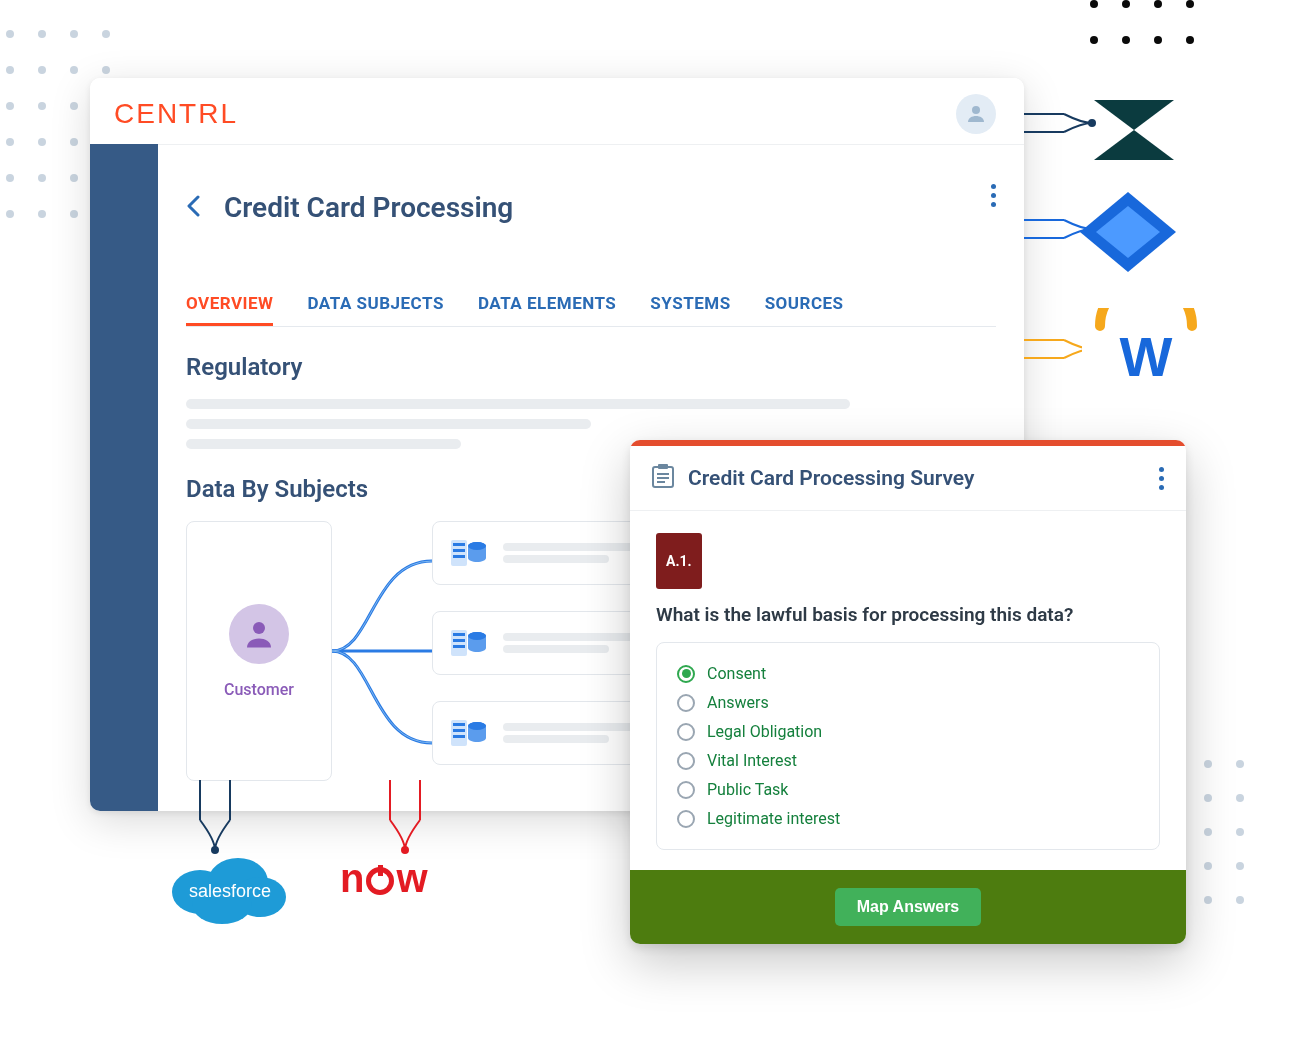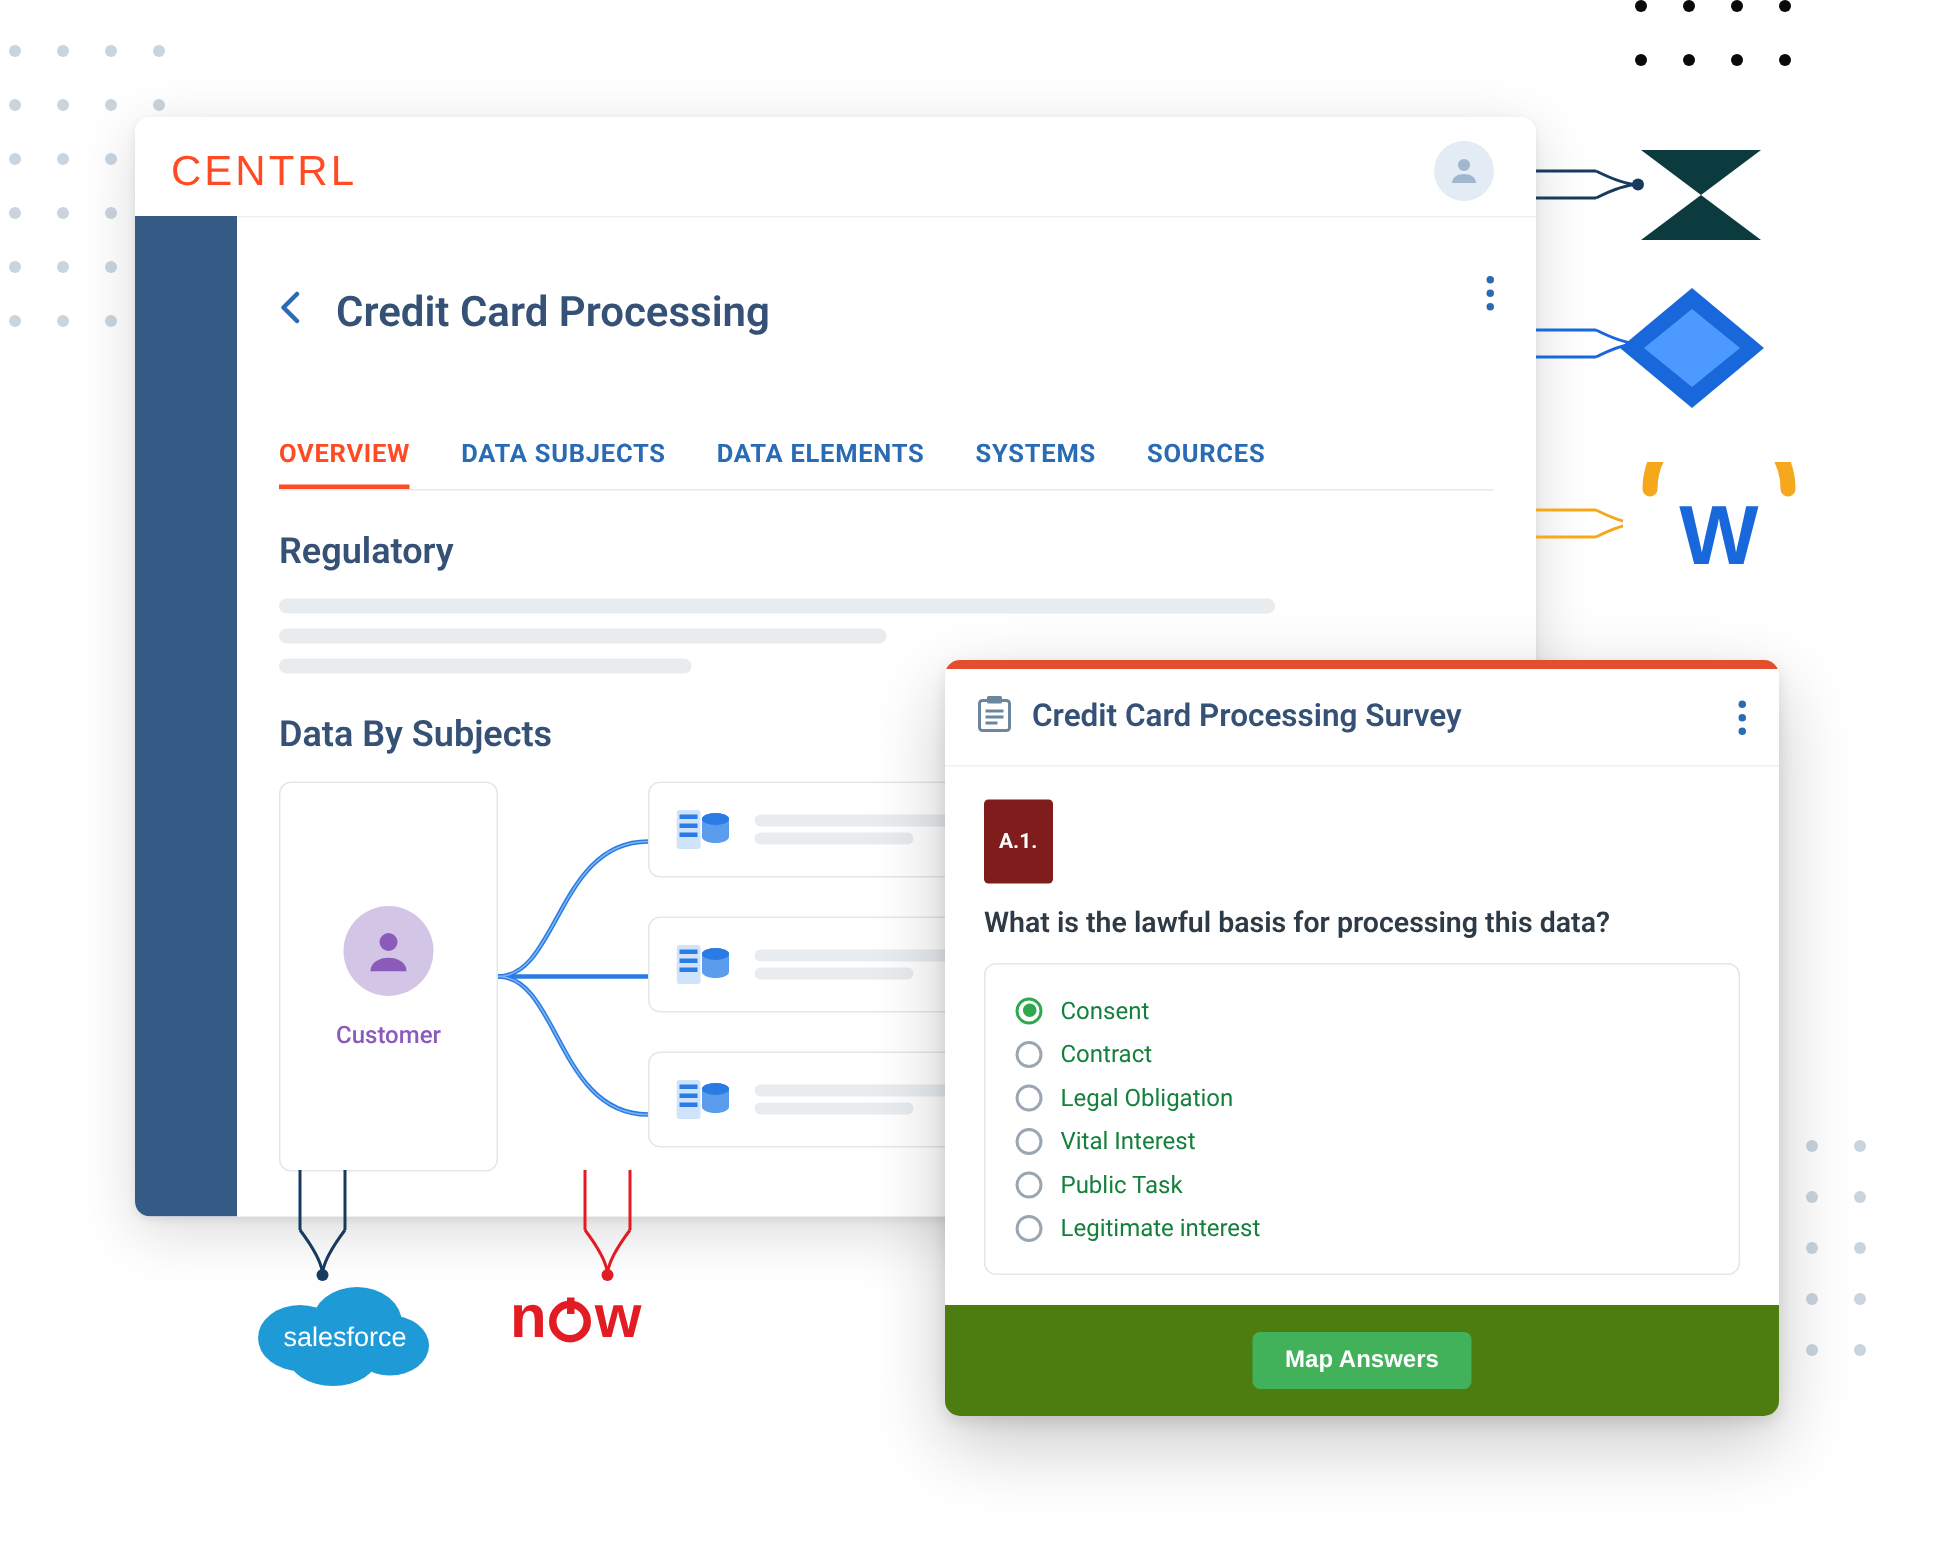--- a/index.html
+++ b/index.html
@@ -398,21 +398,21 @@
   <div class="survey-body">
     <span class="q-badge">A.1.</span>
     <div class="q-text">What is the lawful basis for processing this data?</div>
     <div class="options">
       <div class="opt">
         <span class="radio sel"></span>
         <span class="opt-label">Consent</span>
       </div>
       <div class="opt">
         <span class="radio"></span>
-        <span class="opt-label">Contract</span>
+        <span class="opt-label">Answers</span>
       </div>
       <div class="opt">
         <span class="radio"></span>
         <span class="opt-label">Legal Obligation</span>
       </div>
       <div class="opt">
         <span class="radio"></span>
         <span class="opt-label">Vital Interest</span>
       </div>
       <div class="opt">

